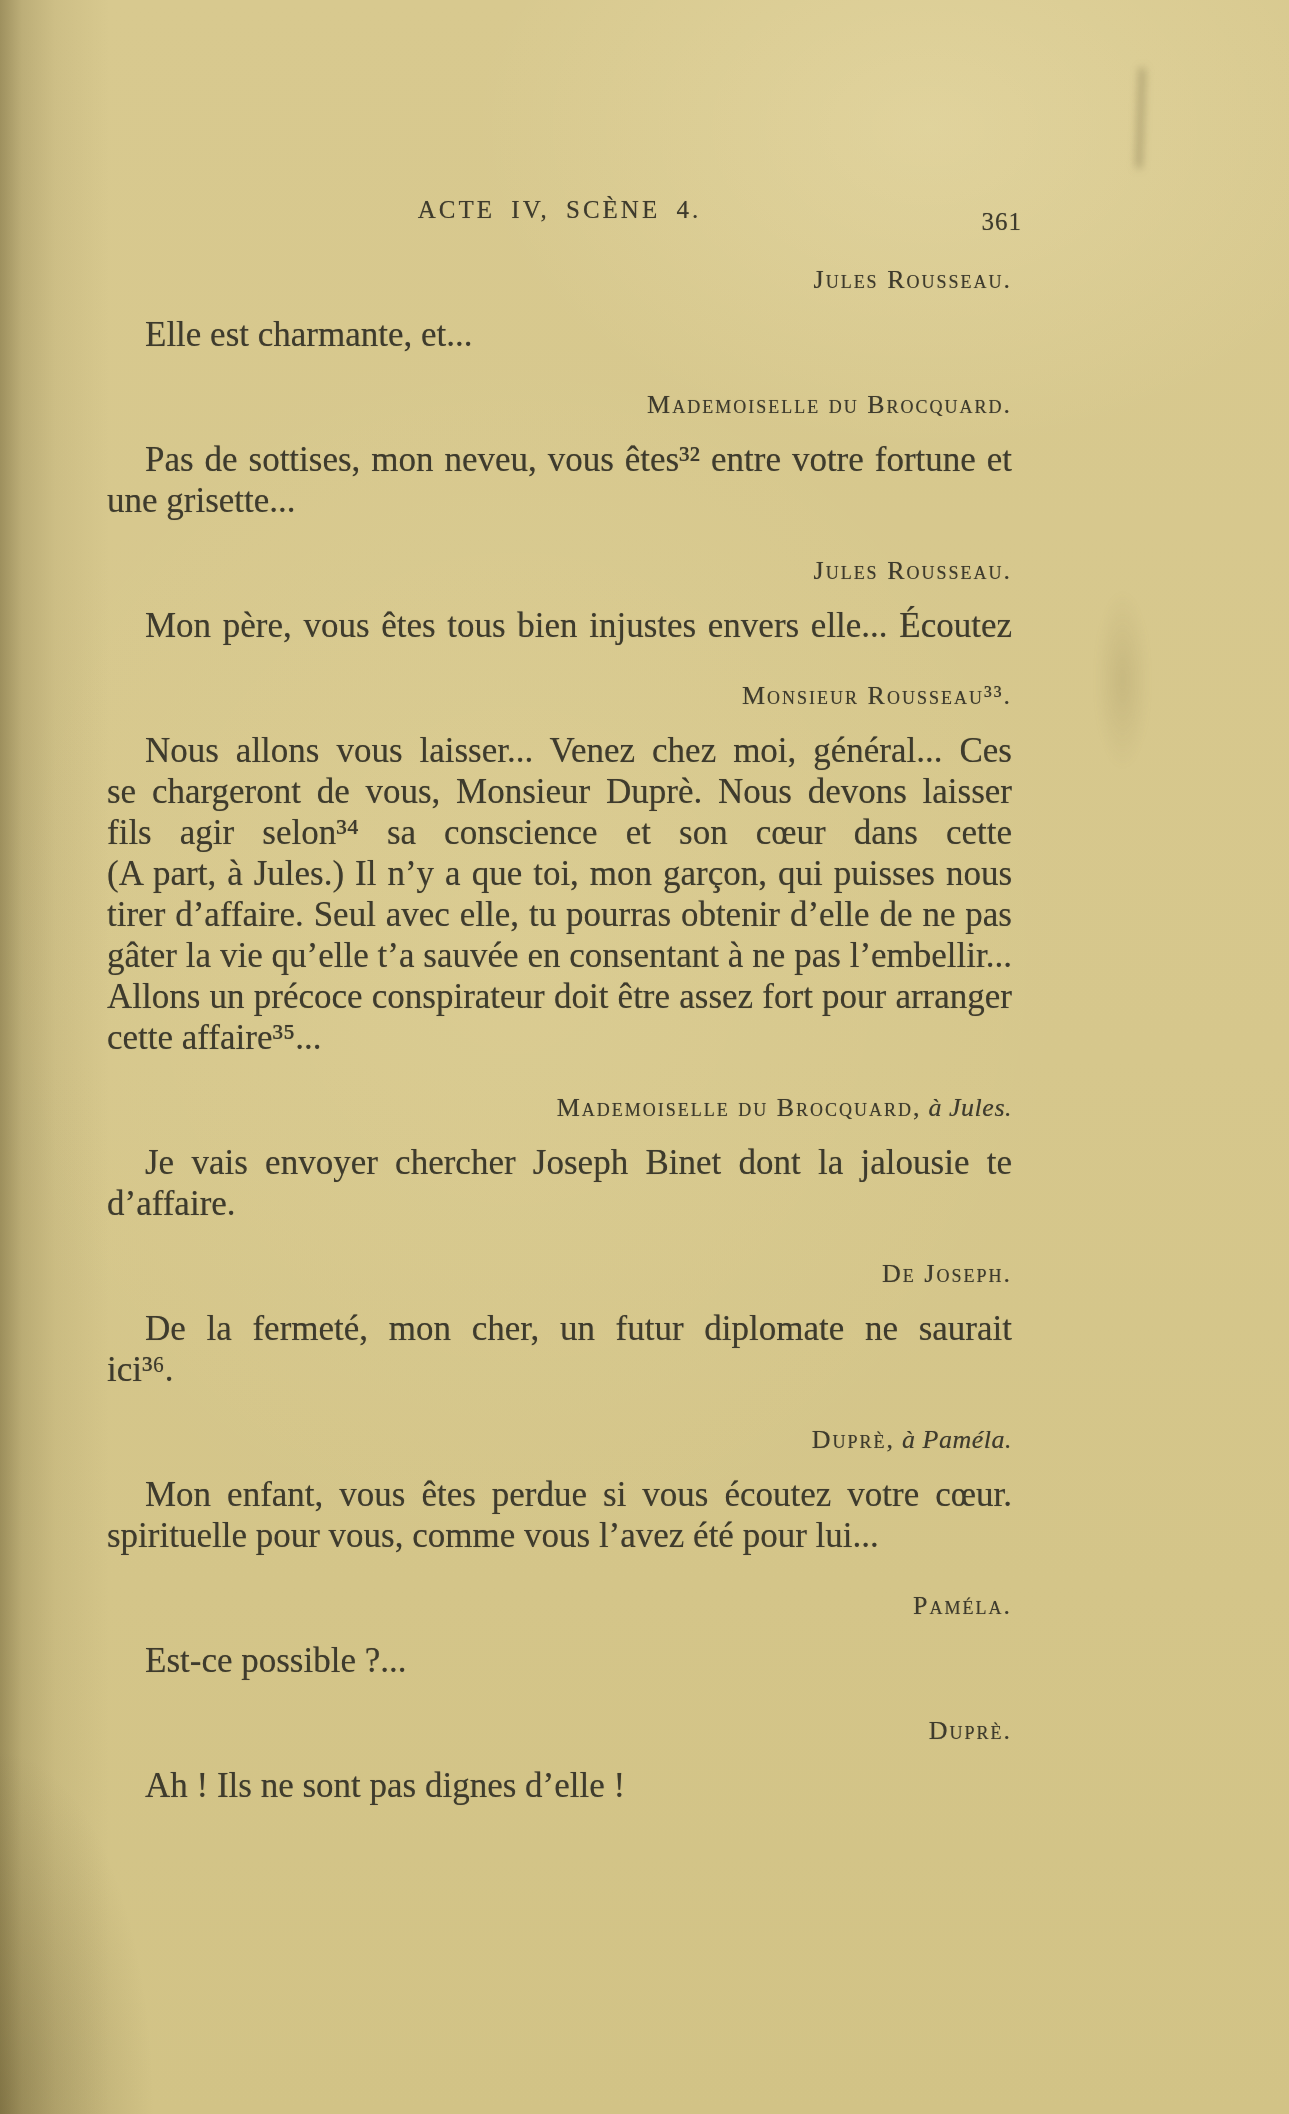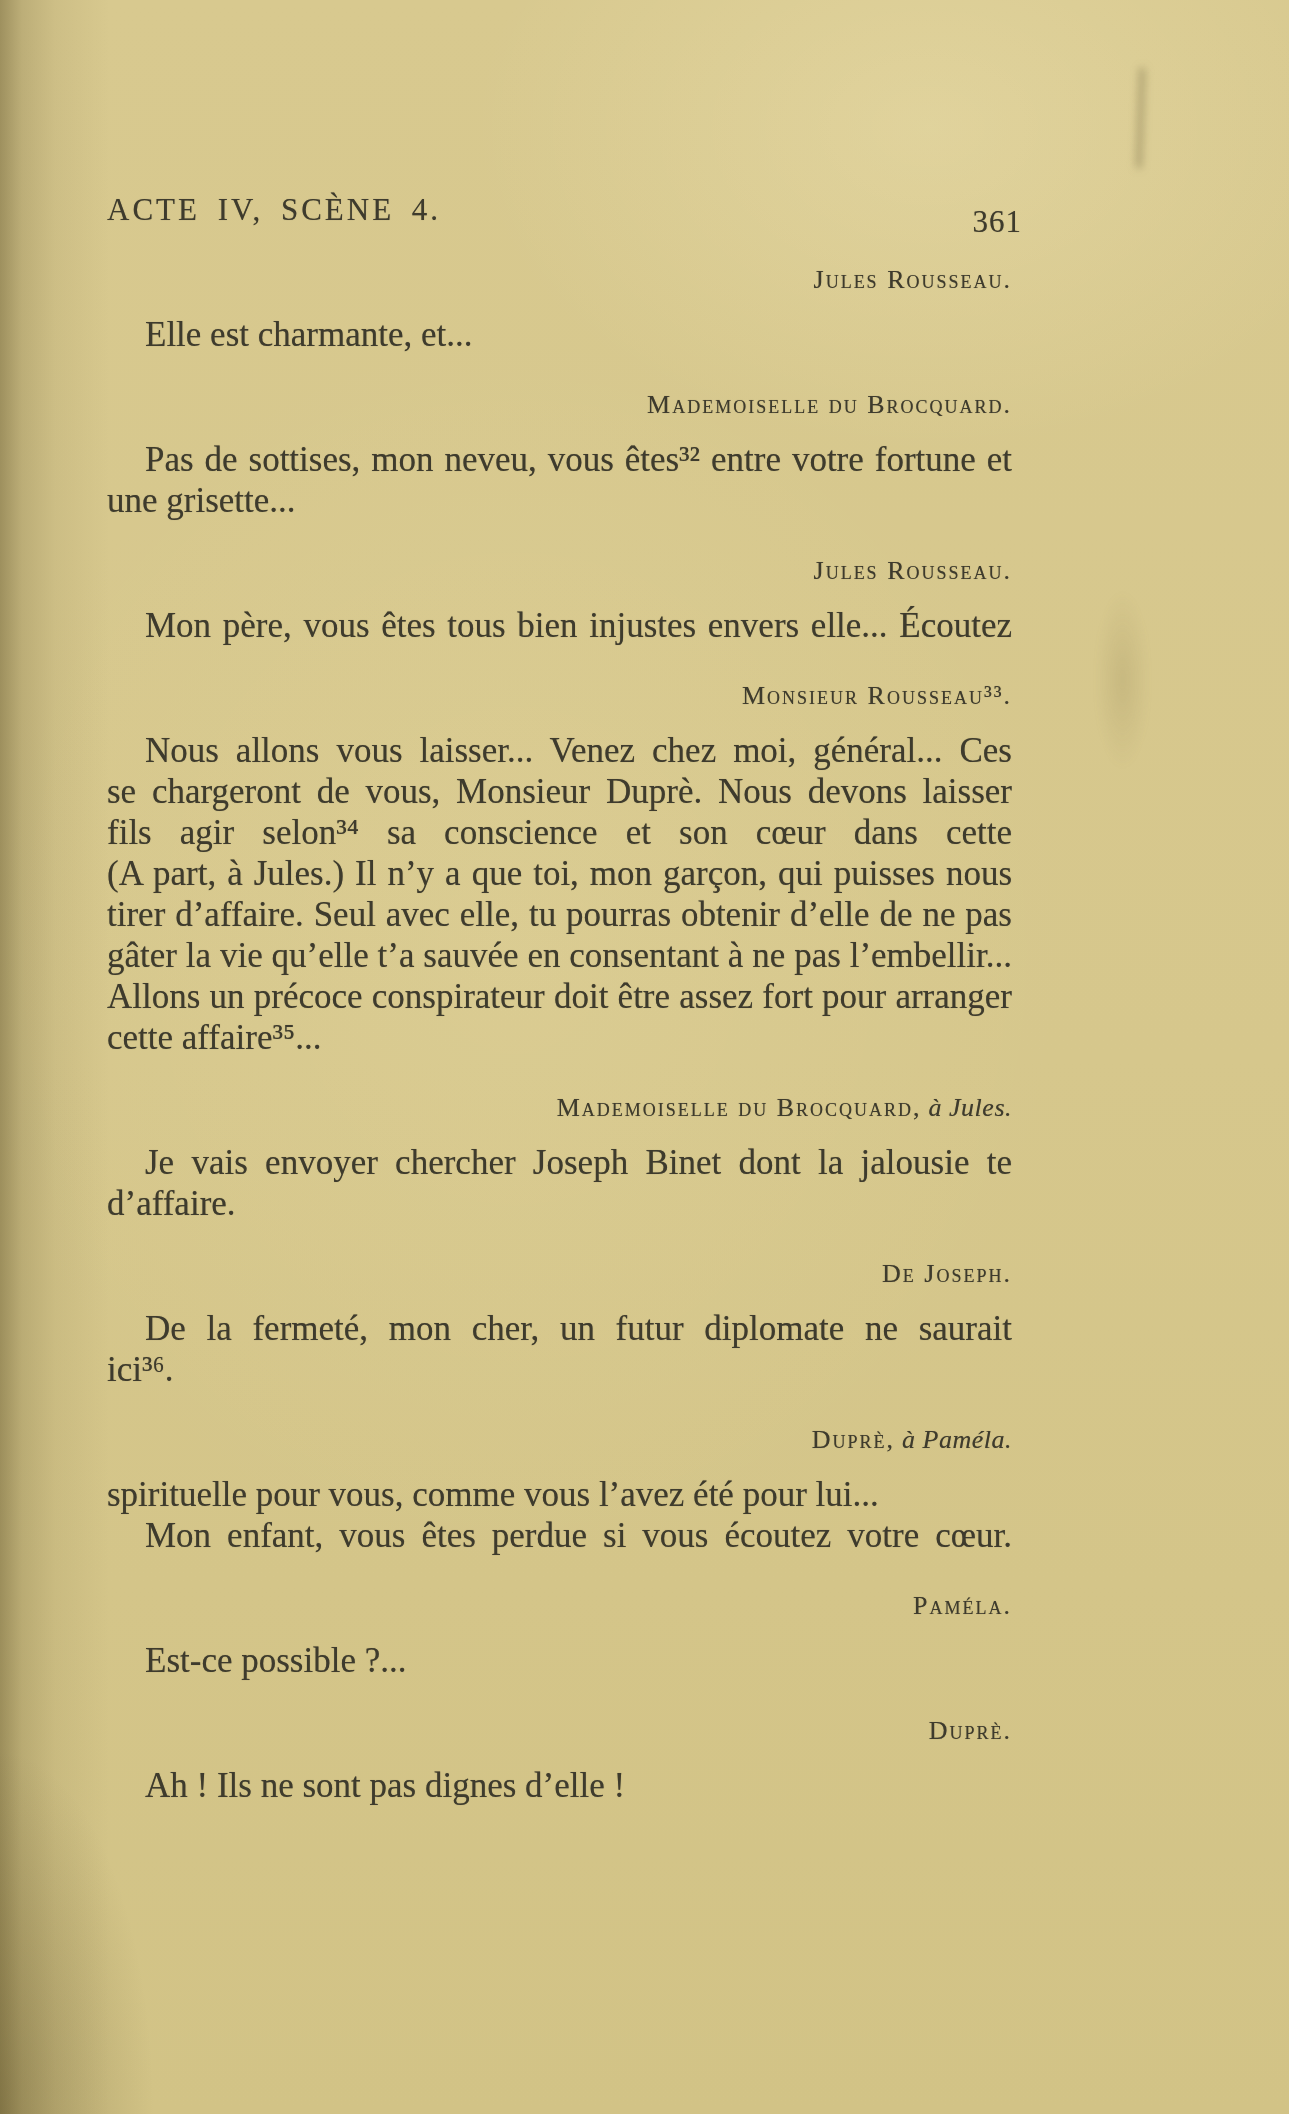--- a/index.html
+++ b/index.html
@@ -61,22 +61,22 @@
   .text-area {
     position: absolute;
     left: 107px;
     top: 190px;
     width: 905px;
     z-index: 2;
     text-shadow: 0 0 0.7px rgba(62, 58, 40, 0.55);
   }
   .page-header {
     position: relative;
-    text-align: left;
-    font-size: 31px;
+    text-align: center;
+    font-size: 25px;
     line-height: 40px;
     letter-spacing: 3px;
     word-spacing: 7px;
     white-space: nowrap;
   }
   .page-number {
     position: absolute;
     right: -10px;
     top: 12px;
     letter-spacing: 1px;
@@ -159,22 +159,22 @@
         <div class="line indent"><span>Je vais envoyer chercher Joseph Binet dont la jalousie te tirera</span></div>
         <div class="line last"><span>d’affaire.</span></div>
       </div>
       <div class="speaker"><span class="sc">De Joseph.</span></div>
       <div class="dialogue">
         <div class="line indent"><span>De la fermeté, mon cher, un futur diplomate ne saurait échouer</span></div>
         <div class="line last"><span>ici³⁶.</span></div>
       </div>
       <div class="speaker"><span class="sc">Duprè,</span><span class="it"> à Paméla.</span></div>
       <div class="dialogue">
+        <div class="line indent"><span>Mon enfant, vous êtes perdue si vous écoutez votre cœur. Soyez</span></div>
         <div class="line last"><span>spirituelle pour vous, comme vous l’avez été pour lui...</span></div>
-        <div class="line indent"><span>Mon enfant, vous êtes perdue si vous écoutez votre cœur. Soyez</span></div>
       </div>
       <div class="speaker"><span class="sc">Paméla.</span></div>
       <div class="dialogue">
         <div class="line indent last"><span>Est-ce possible ?...</span></div>
       </div>
       <div class="speaker"><span class="sc">Duprè.</span></div>
       <div class="dialogue">
         <div class="line indent last"><span>Ah ! Ils ne sont pas dignes d’elle !</span></div>
       </div>
     </div>

